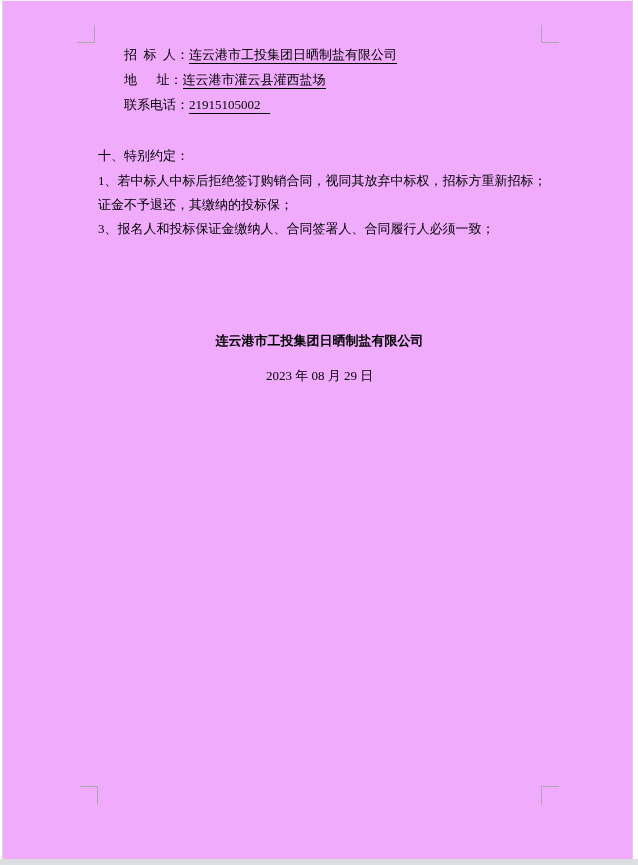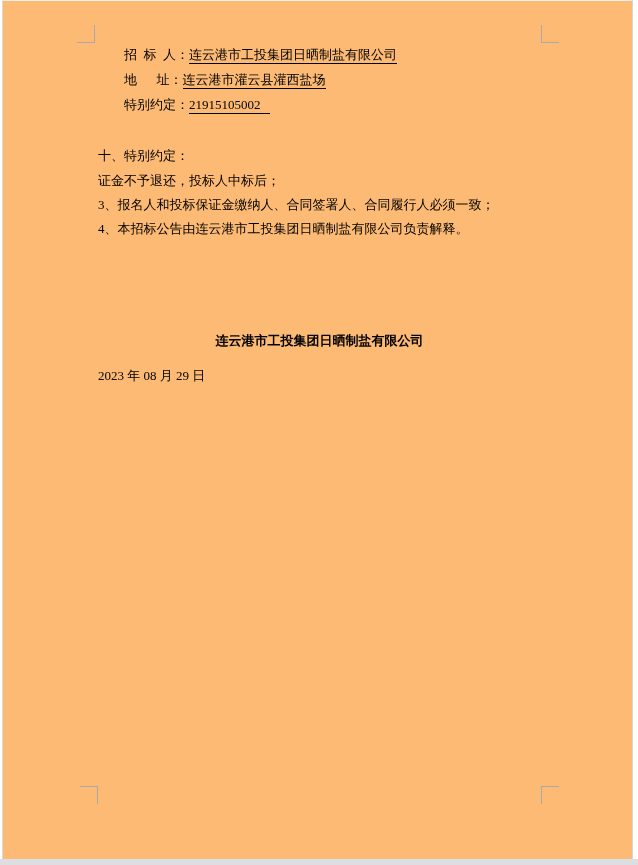--- a/index.html
+++ b/index.html
@@ -9,21 +9,21 @@
     background: #ffffff;
     font-family: "Liberation Serif", "DejaVu Serif", serif;
     font-size: 13px;
     color: #000000;
     overflow: hidden;
   }
   .page {
     position: absolute;
     left: 2px; top: 0;
     width: 631px; height: 859px;
-    background: #fdba74;
+    background: #f0abfc;
     border-left: 1px solid #d9d9d9;
     border-right: 1px solid #d4d4d4;
     border-top: 1px solid #f0f0f0;
   }
   .bottom-strip {
     position: absolute;
     left: 0; top: 859px;
     width: 638px; height: 6px;
     background: #dcdee1;
   }
@@ -68,45 +68,45 @@
     width: 443px;
     line-height: 25px;
     text-align: center;
     font-weight: bold;
   }
   .sig-date {
     position: absolute;
     left: 95px; top: 362px;
     width: 443px;
     line-height: 25px;
-    text-align: left;
+    text-align: center;
   }
 </style>
 </head>
 <body>
 
 <div class="page">
 
   <div class="crop tl"></div>
   <div class="crop tr"></div>
   <div class="crop bl"></div>
   <div class="crop br"></div>
 
   <div class="contact-block">
     <div class="contact-line"><span class="contact-label">招  标  人：</span><span class="contact-value">连云港市工投集团日晒制盐有限公司</span></div>
     <div class="contact-line"><span class="contact-label">地      址：</span><span class="contact-value">连云港市灌云县灌西盐场</span></div>
-    <div class="contact-line"><span class="contact-label">特别约定：</span><span class="contact-value">21915105002   </span></div>
+    <div class="contact-line"><span class="contact-label">联系电话：</span><span class="contact-value">21915105002   </span></div>
   </div>
 
   <div class="section-heading">十、特别约定：</div>
 
   <div class="body-block">
-    <div class="body-line">证金不予退还，投标人中标后；</div>
+    <div class="body-line">1、若中标人中标后拒绝签订购销合同，视同其放弃中标权，招标方重新招标；</div>
+    <div class="body-line">证金不予退还，其缴纳的投标保；</div>
     <div class="body-line">3、报名人和投标保证金缴纳人、合同签署人、合同履行人必须一致；</div>
-    <div class="body-line">4、本招标公告由连云港市工投集团日晒制盐有限公司负责解释。</div>
   </div>
 
   <div class="sig-company">连云港市工投集团日晒制盐有限公司</div>
   <div class="sig-date">2023 年 08 月 29 日</div>
 
 </div>
 
 <div class="bottom-strip"></div>
 
 </body></html>

